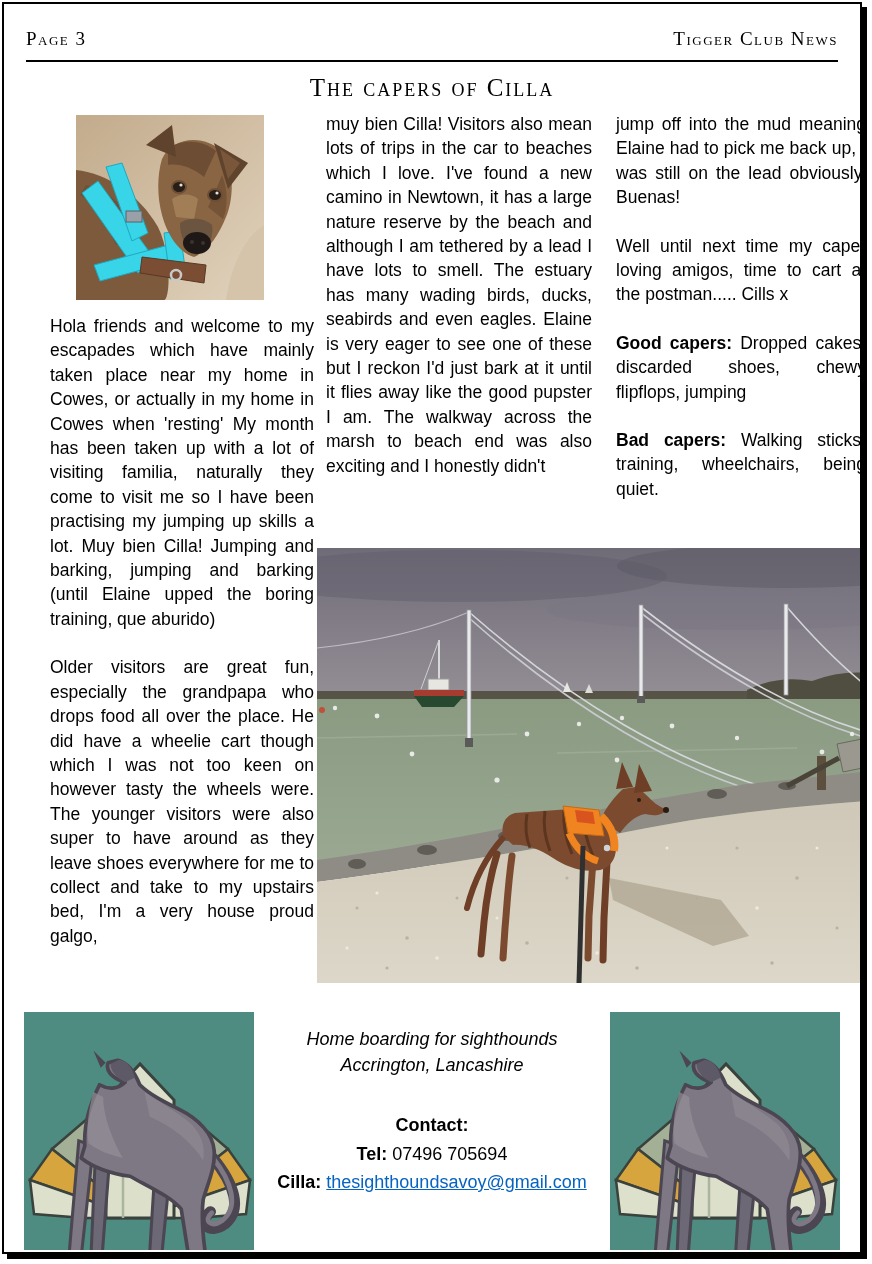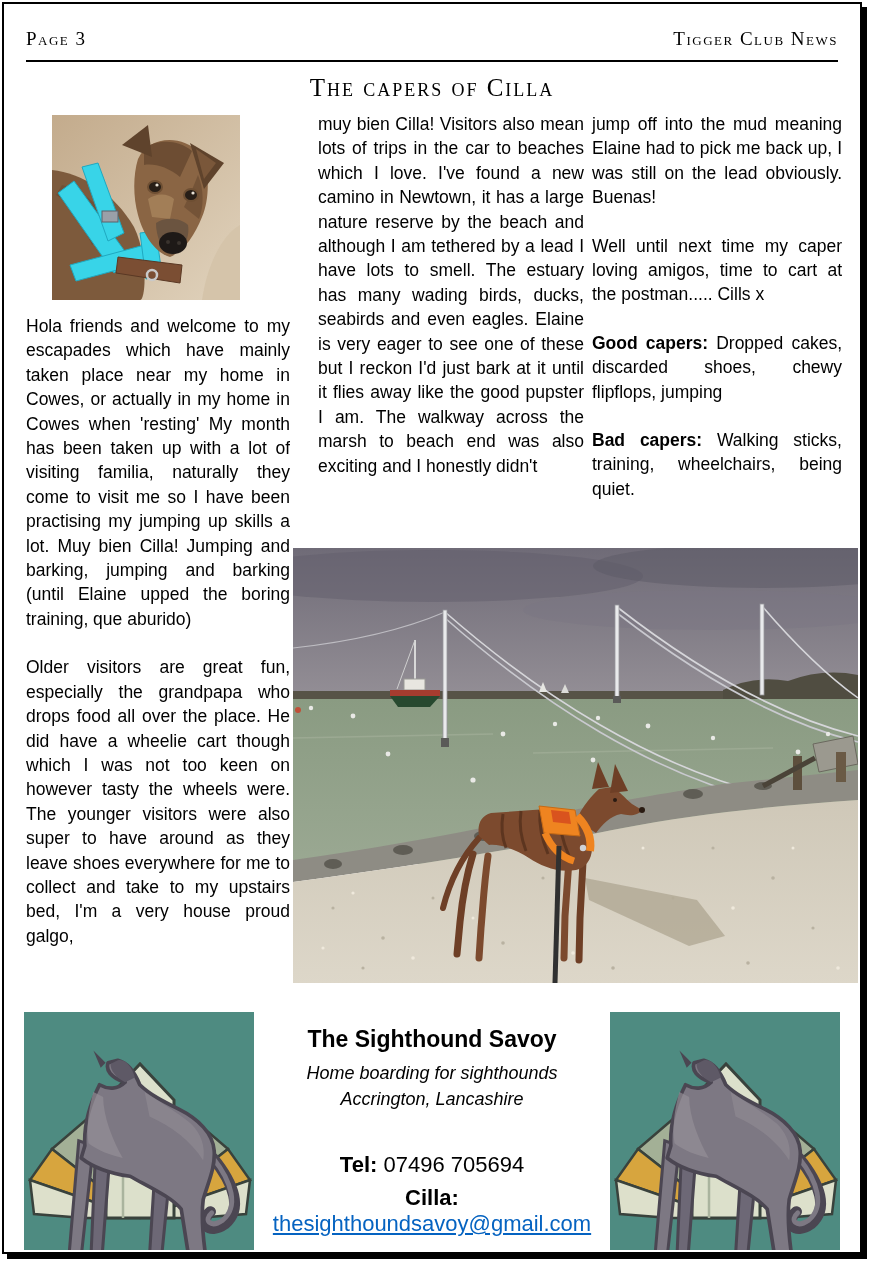--- a/index.html
+++ b/index.html
@@ -17,23 +17,23 @@
   .smallcaps-serif { font-family:"Liberation Serif", serif; font-variant:small-caps; letter-spacing:1.5px; }
   .page-label { font-size:19px; }
   .news-title { font-size:19px; }
   .header-rule { border:none; border-top:2px solid #000; margin:4px 2px 0 2px; }
 
   
   .article-title { text-align:center; font-family:"Liberation Serif", serif; font-variant:small-caps; font-size:25px; letter-spacing:2px; margin:12px 0 10px 0; }
 
   
   .article { display:flex; gap:12px; padding:0 2px; position:relative; }
-  .col-left { width:264px; height:872px; overflow:hidden; flex:none; }
+  .col-left { width:264px; height:872px; overflow:hidden; flex:none;margin-left:24px; }
   .right-pane { width:540px; flex:none; display:flex; flex-direction:column; }
-  .text-cols { display:flex; gap:8px; height:424px; overflow:hidden;justify-content:flex-end; }
+  .text-cols { display:flex; gap:24px; height:424px; overflow:hidden; }
   .col-mid { width:266px; flex:none; }
   .col-right { width:250px; flex:none; }
 
   .body-par { font-size:17.5px; line-height:24.4px; text-align:justify; margin:0 0 24px 0; }
   .body-par:last-child { margin-bottom:0; }
   .caper-label { font-weight:bold; }
 
   .portrait-wrap { width:188px; height:185px; margin:3px 0 14px 26px; }
   .portrait-wrap svg { display:block; }
 
@@ -42,21 +42,21 @@
 
   
   .advert { display:flex; justify-content:space-between; margin-top:28px; padding:0 0 0 0; }
   .logo-box { width:230px; height:238px; flex:none; }
   .logo-box svg { display:block; }
   .advert-center { flex:1; text-align:center; padding-top:12px; }
   .ad-title { font-size:23px; font-weight:bold; margin:2px 0 10px 0; }
   .ad-line { font-size:18px; margin:5px 0;font-style:italic; }
   .ad-gap { height:30px; }
   .ad-contact { font-size:18px; font-weight:bold; margin:4px 0 8px 0; }
-  .ad-row { font-size:22px; margin:7px 16px; }
+  .ad-row { font-size:18px; margin:7px 16px; }
   .ad-row .lbl { font-weight:bold; }
   a.ad-link { color:#0563c1; text-decoration:underline; }
 </style>
 </head>
 <body>
 
 <div class="page">
 
   <div class="header-row">
     <span class="smallcaps-serif page-label">Page 3</span>
@@ -305,24 +305,24 @@
               <path d="M70,64 C66,78 64,94 66,106 C74,112 84,116 94,118 C86,104 78,84 78,68 Z" fill="#969098" opacity="0.65"></path>
               <path d="M112,64 C124,72 138,80 150,90 C158,98 162,108 160,120 C150,104 134,92 116,84 Z" fill="#969098" opacity="0.5"></path>
             </g>
           </g>
         </defs>
         <use href="#decoLogo"></use>
       </svg>
     </div>
 
     <div class="advert-center">
-      <div class="ad-title">The Sighthound Savoy</div>
       <div class="ad-line">Home boarding for sighthounds</div>
       <div class="ad-line">Accrington, Lancashire</div>
       <div class="ad-gap"></div>
+      <div class="ad-contact">Contact:</div>
       <div class="ad-row"><span class="lbl">Tel:</span><span> 07496 705694</span></div>
       <div class="ad-row"><span class="lbl">Cilla: </span><a href="#" class="ad-link">thesighthoundsavoy@gmail.com</a></div>
     </div>
 
     <div class="logo-box">
       <svg width="230" height="238" viewBox="0 0 230 238">
         <use href="#decoLogo"></use>
       </svg>
     </div>
   </div>

